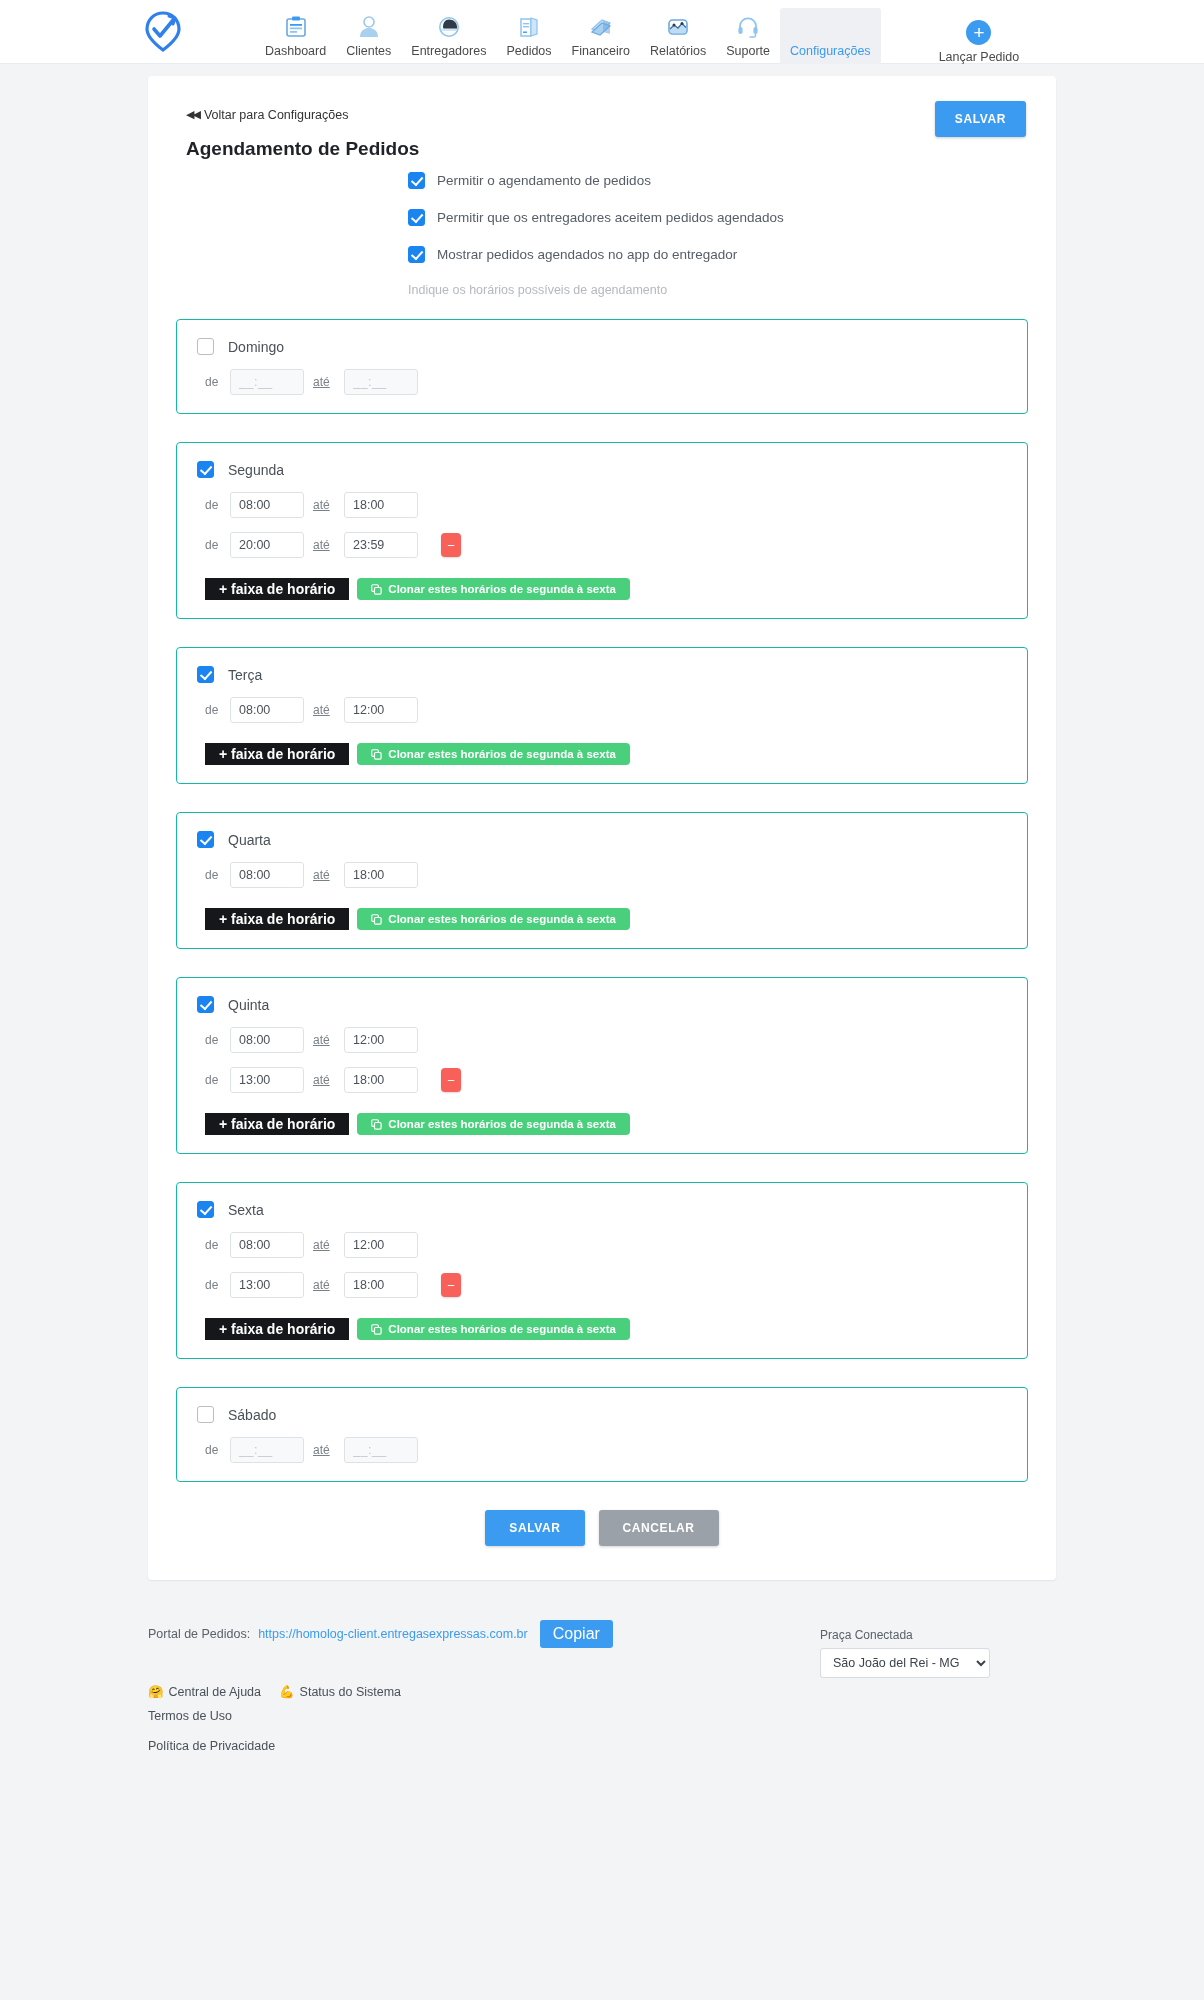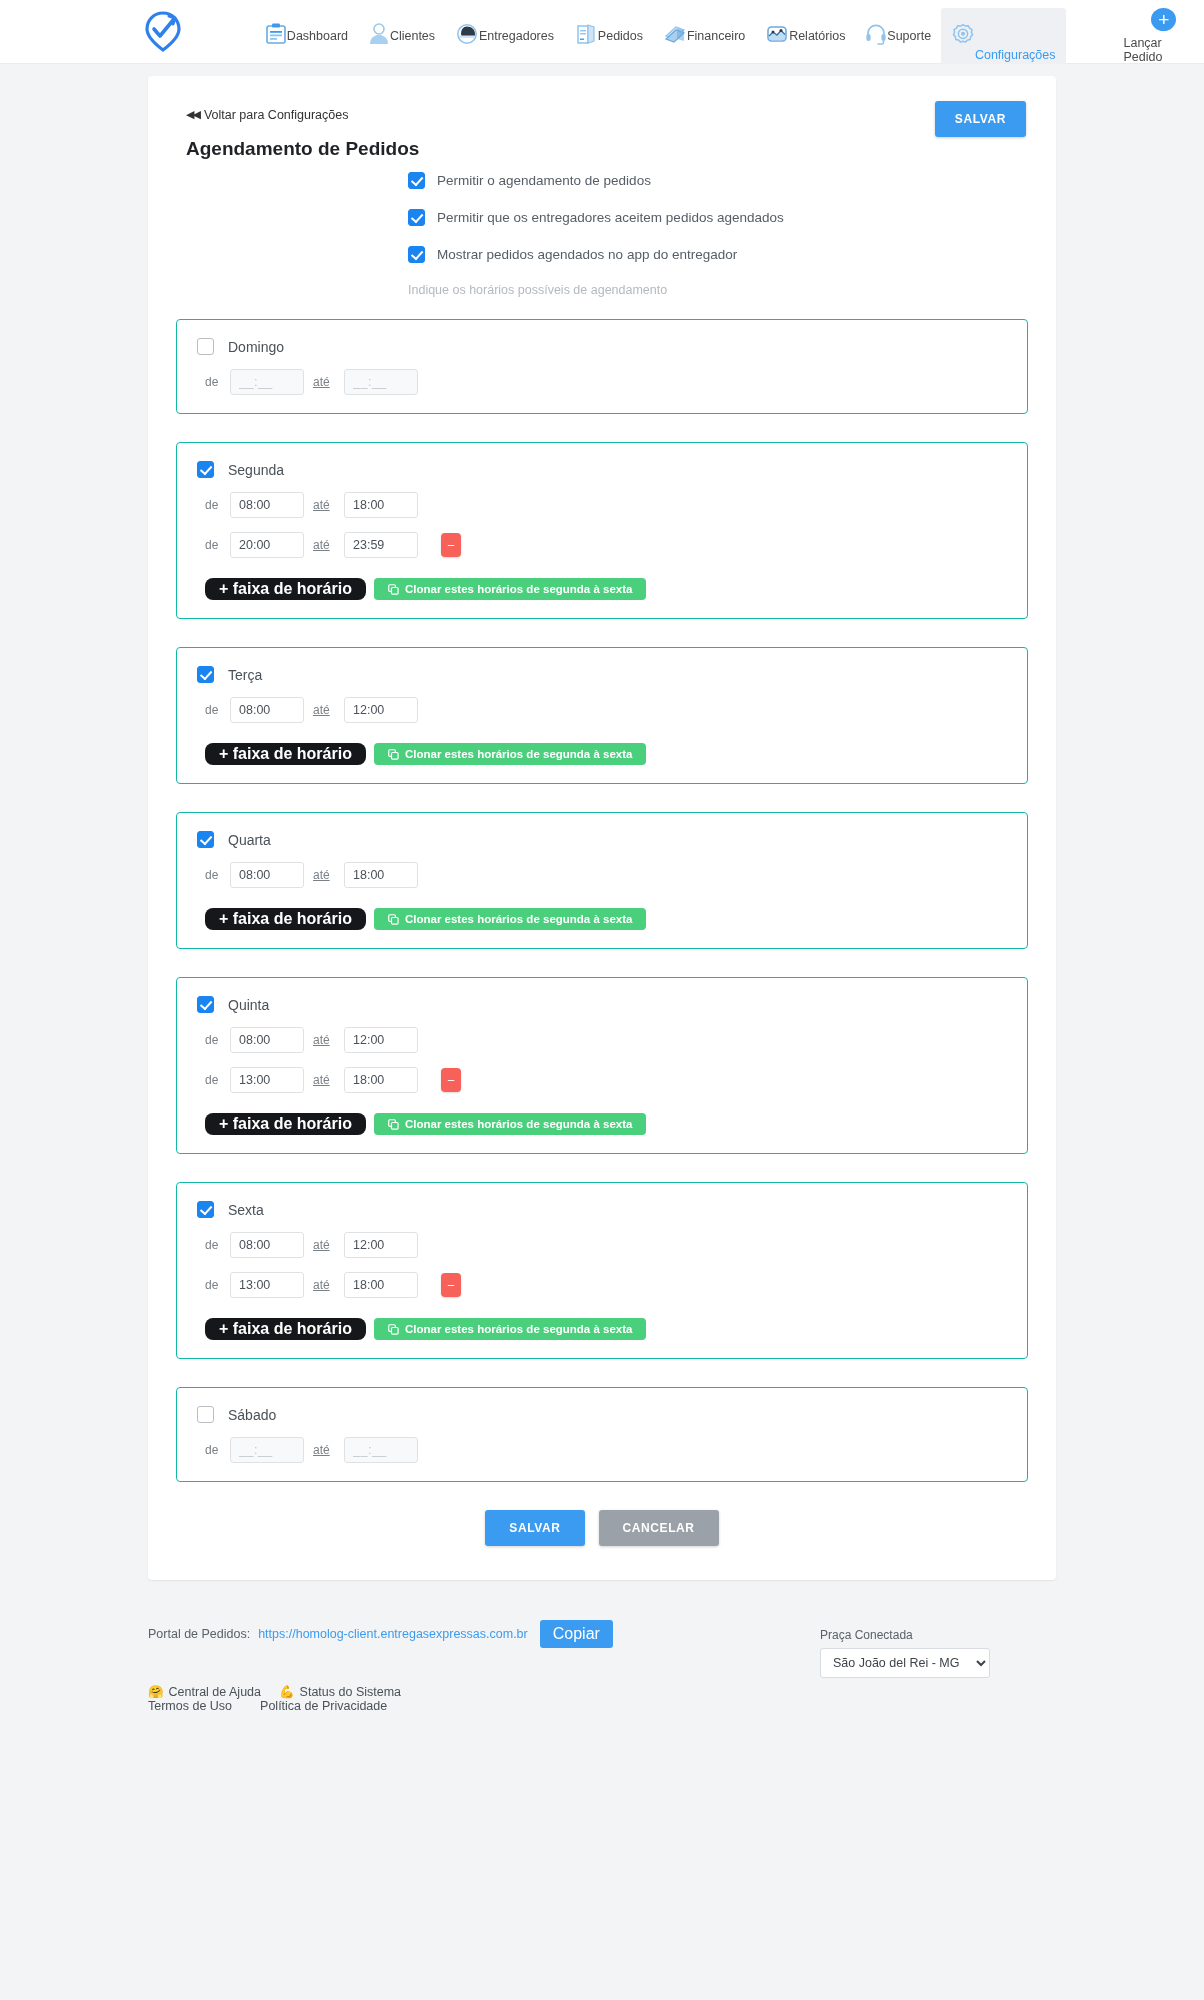--- a/index.html
+++ b/index.html
@@ -27,21 +27,21 @@
     display: flex; align-items: center; justify-content: center;
   }
   .navwrap {
     display: flex;
     align-items: flex-end;
     margin-left: 255px;
     height: 64px;
   }
   .navitem {
     display: flex;
-    flex-direction: row;
+    flex-direction: column;
     align-items: center;
     justify-content: flex-end;
     padding: 6px 10px 6px 10px;
     height: 56px;
     min-width: 58px;
     cursor: pointer;
   }
   .navitem .nav-ico { height: 26px; display:flex; align-items:center; justify-content:center; margin-bottom: 4px; }
   .navitem .nav-lbl {
     font-size: 12.5px;
@@ -202,22 +202,22 @@
   .day-actions {
     display: flex;
     gap: 8px;
     margin-top: 20px;
     padding-left: 8px;
   }
   .btn-add {
     background: #15171a;
     color: #fff;
     border: none;
-    border-radius: 8px;
-    font-size: 16px;
+    border-radius: 0;
+    font-size: 14px;
     font-weight: bold;
     padding: 0 14px;
     height: 22px;
     min-width: 113px;
     cursor: pointer;
   }
   .btn-clone {
     background: #4ad07d;
     color: #fff;
     border: none;
@@ -265,21 +265,21 @@
   .portal-lbl { font-size: 12.5px; color: #5a6169; }
   .portal-url { font-size: 12.5px; color: #3b9bf0; text-decoration: none; cursor: pointer; }
   .btn-copy {
     background: #3b9bf0; color: #fff; border: none;
     border-radius: 3px; font-size: 16px; padding: 5px 13px;
     cursor: pointer; margin-left: 4px;
   }
   .foot-links { margin-top: 36px; }
   .foot-links .l1 { display: flex; gap: 18px; align-items: center; font-size: 12.5px; color: #4a5158; }
   .foot-links .l1 span.lnk { cursor: pointer; display: inline-flex; gap: 5px; align-items:center;}
-  .foot-links .l2 { display: flex; gap: 28px; font-size: 12.5px; color: #4a5158; }
+  .foot-links .l2 { display: flex; gap: 16px; margin-top: 10px; font-size: 12.5px; color: #4a5158; flex-direction: column; }
   .foot-links .l2 span { cursor: pointer; }
 
   .praca {
     position: absolute;
     right: 66px;
     top: 8px;
     width: 170px;
   }
   .praca-lbl { font-size: 12px; color: #5a6169; margin-bottom: 6px; }
   .praca-select {

